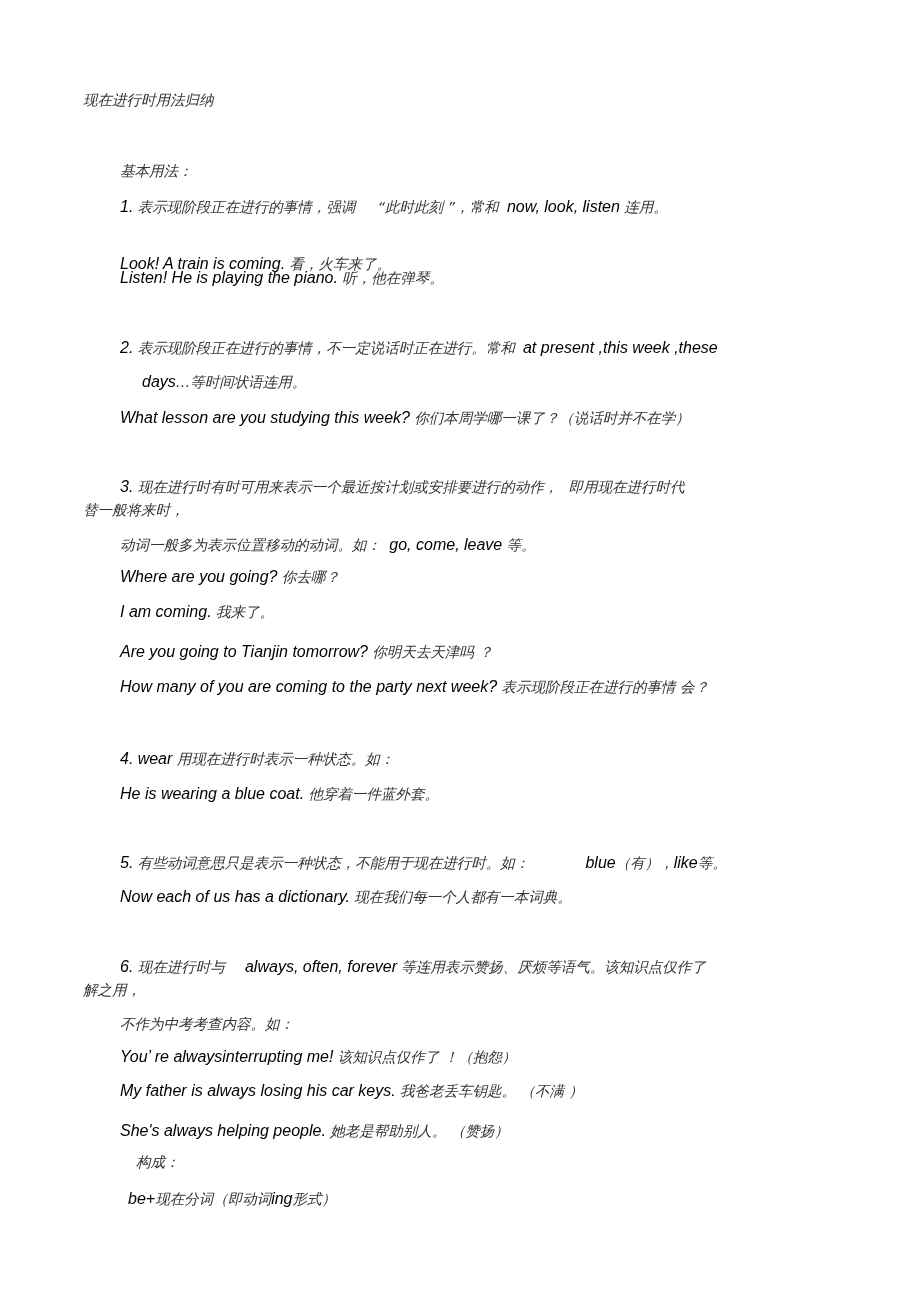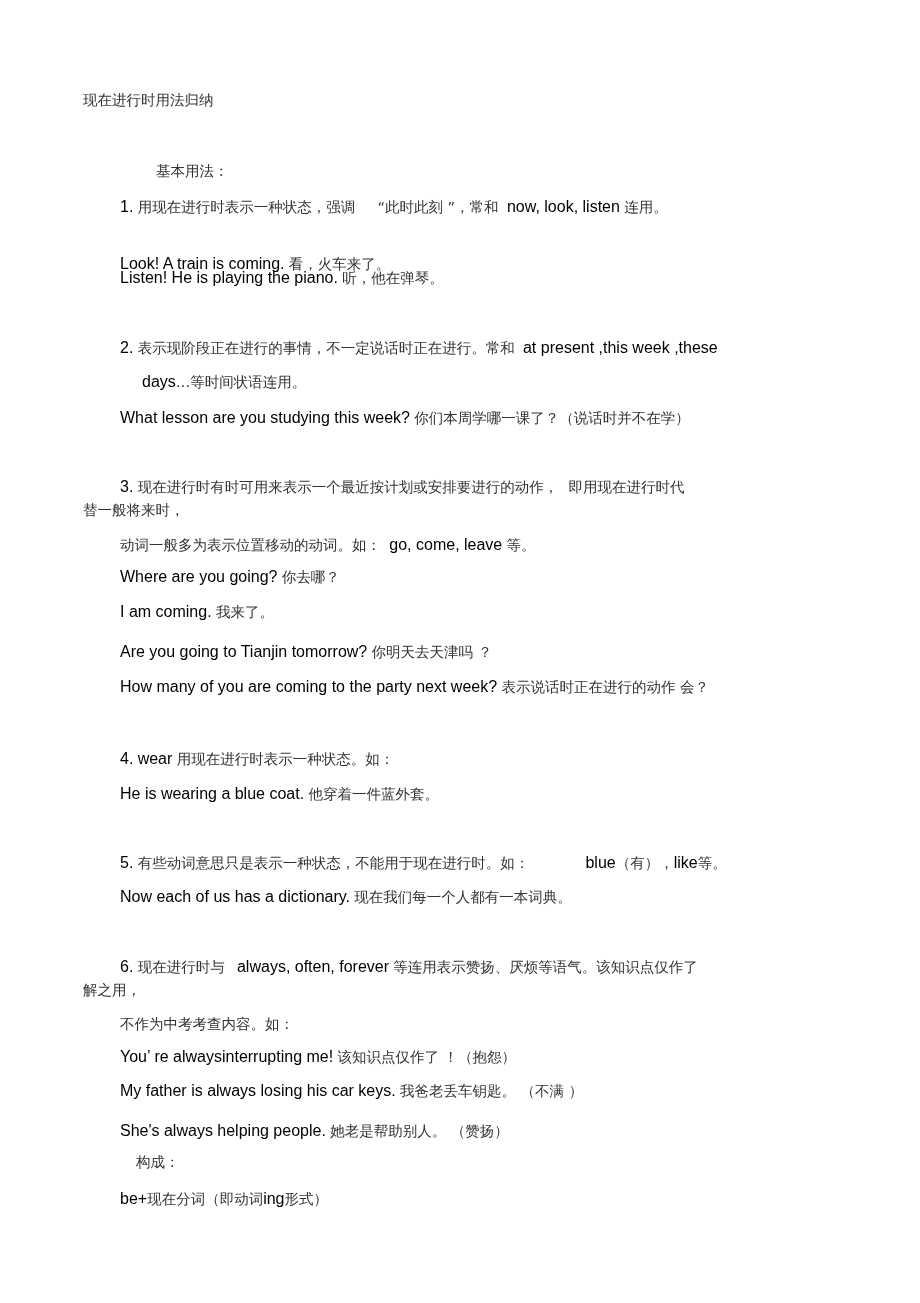--- a/index.html
+++ b/index.html
@@ -1,33 +1,33 @@
 <!DOCTYPE html>
 <html><head>
   <meta charset="utf-8">
   <style>
     html, body { margin: 0; padding: 0; background: #ffffff; }
     body { width: 920px; height: 1303px; position: relative; overflow: hidden;
            font-family: "Liberation Sans", "DejaVu Sans", sans-serif; color: #111; }
-    .line { position: absolute; white-space: nowrap; font-size: 15.5px; line-height: 20px; }
+    .line { position: absolute; white-space: nowrap; font-size: 15.5px; line-height: 20px; font-style: italic; }
     .zh { color: #333; font-family: "DejaVu Sans", sans-serif; font-size: 14.5px; }
     .en { color: #000; font-family: "Liberation Sans", sans-serif; font-size: 16px; }
   </style>
 </head>
 <body>
 
 <div>
 
   <div class="line zh" style="left:83px; top:90px;">现在进行时用法归纳</div>
 
-  <div class="line zh" style="left:120px; top:161px;margin-left:36px;">基本用法：</div>
+  <div class="line zh" style="left:120px; top:161px;">基本用法：</div>
 
   <div class="line" style="left:120px; top:197px;">
     <span class="en">1.</span>
-    <span class="zh">用现在进行时表示一种状态，强调</span>
+    <span class="zh">表示现阶段正在进行的事情，强调</span>
     <span class="zh" style="margin-left:18px">“此时此刻 ”，常和</span>
     <span class="en" style="margin-left:4px">now, look, listen</span>
     <span class="zh">连用。</span>
   </div>
   <div class="line" style="left:120px; top:229px;margin-top:25px;">
     <span class="en">Look! A train is coming.</span>
     <span class="zh">看，火车来了。</span>
   </div>
   <div class="line" style="left:120px; top:268px;">
     <span class="en">Listen! He is playing the piano.</span>
@@ -65,21 +65,21 @@
   <div class="line" style="left:120px; top:602px;">
     <span class="en">I am coming.</span>
     <span class="zh">我来了。</span>
   </div>
   <div class="line" style="left:120px; top:642px;">
     <span class="en">Are you going to Tianjin tomorrow?</span>
     <span class="zh">你明天去天津吗 ？</span>
   </div>
   <div class="line" style="left:120px; top:677px;">
     <span class="en">How many of you are coming to the party next week?</span>
-    <span class="zh">表示说话时正在进行的动作  会？</span>
+    <span class="zh">表示现阶段正在进行的事情  会？</span>
   </div>
 
   <div class="line" style="left:120px; top:749px;">
     <span class="en">4.</span>
     <span class="en">wear</span>
     <span class="zh">用现在进行时表示一种状态。如：</span>
   </div>
   <div class="line" style="left:120px; top:784px;">
     <span class="en">He is wearing a blue coat.</span>
     <span class="zh">他穿着一件蓝外套。</span>
@@ -91,36 +91,36 @@
     <span class="en" style="margin-left:52px">blue</span><span class="zh">（有），</span><span class="en">like</span><span class="zh">等。</span>
   </div>
   <div class="line" style="left:120px; top:887px;">
     <span class="en">Now each of us has a dictionary.</span>
     <span class="zh">现在我们每一个人都有一本词典。</span>
   </div>
 
   <div class="line" style="left:120px; top:957px;">
     <span class="en">6.</span>
     <span class="zh">现在进行时与</span>
-    <span class="en" style="margin-left:8px">always, often, forever</span>
+    <span class="en" style="margin-left:16px">always, often, forever</span>
     <span class="zh">等连用表示赞扬、厌烦等语气。该知识点仅作了</span>
   </div>
   <div class="line zh" style="left:83px; top:980px;">解之用，</div>
   <div class="line zh" style="left:120px; top:1014px;">不作为中考考查内容。如：</div>
   <div class="line" style="left:120px; top:1047px;">
     <span class="en">You’ re alwaysinterrupting me!</span>
     <span class="zh">该知识点仅作了 ！（抱怨）</span>
   </div>
   <div class="line" style="left:120px; top:1081px;">
     <span class="en">My father is always losing his car keys.</span>
     <span class="zh">我爸老丢车钥匙。  （不满  ）</span>
   </div>
   <div class="line" style="left:120px; top:1121px;">
     <span class="en">She's always helping people.</span>
     <span class="zh">她老是帮助别人。  （赞扬）</span>
   </div>
 
   <div class="line zh" style="left:136px; top:1152px;">构成：</div>
-  <div class="line" style="left:120px; top:1189px;">
+  <div class="line" style="left:128px; top:1189px;">
     <span class="en">be+</span><span class="zh">现在分词（即动词</span><span class="en">ing</span><span class="zh">形式）</span>
   </div>
 
 </div>
 
 </body></html>

